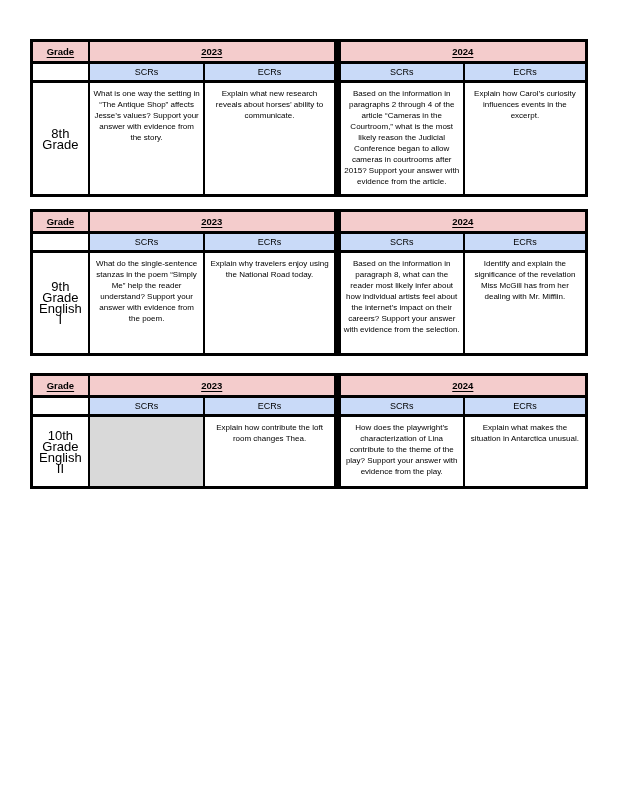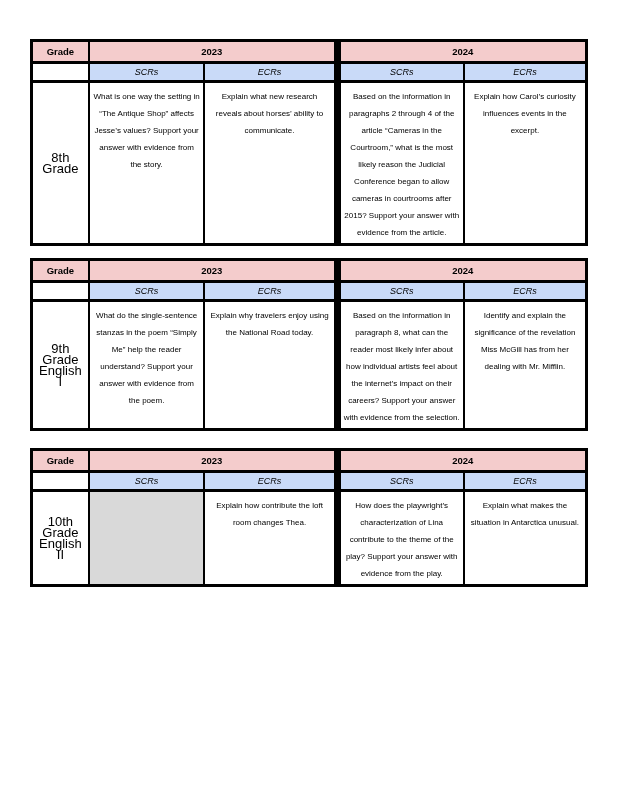--- a/index.html
+++ b/index.html
@@ -40,39 +40,38 @@
   td.div-l { border-left-width: 7px; margin-left: 47px; }
 
   tr.hdr td { height: 22px; }
   tr.sub td { height: 19px; }
 
   td.pink {
     background: #f4cccc;
     font-weight: bold;
     font-size: 9.5px;
   }
-  .u { text-underline-offset: 2px; }
+  .u { text-decoration: underline; text-underline-offset: 2px; }
 
   td.blue {
     background: #c9daf8;
     font-size: 9px;
     font-weight: normal;
-    font-style: italic;
   }
   td.corner { background: #ffffff; }
 
   td.grade-cell {
     font-size: 13px;
     line-height: 11px;
     vertical-align: middle;
     background: #ffffff;
   }
   td.q {
     font-size: 8px;
-    line-height: 17px;
+    line-height: 11px;
     vertical-align: top;
     padding-top: 5px;
     background: #ffffff;
   }
   td.gray { background: #d9d9d9; }
 
   col.c-grade { width: 57px; }
   col.c-scr23 { width: 115px; }
   col.c-ecr23 { width: 132px; }
   col.c-scr24 { width: 126px; }

